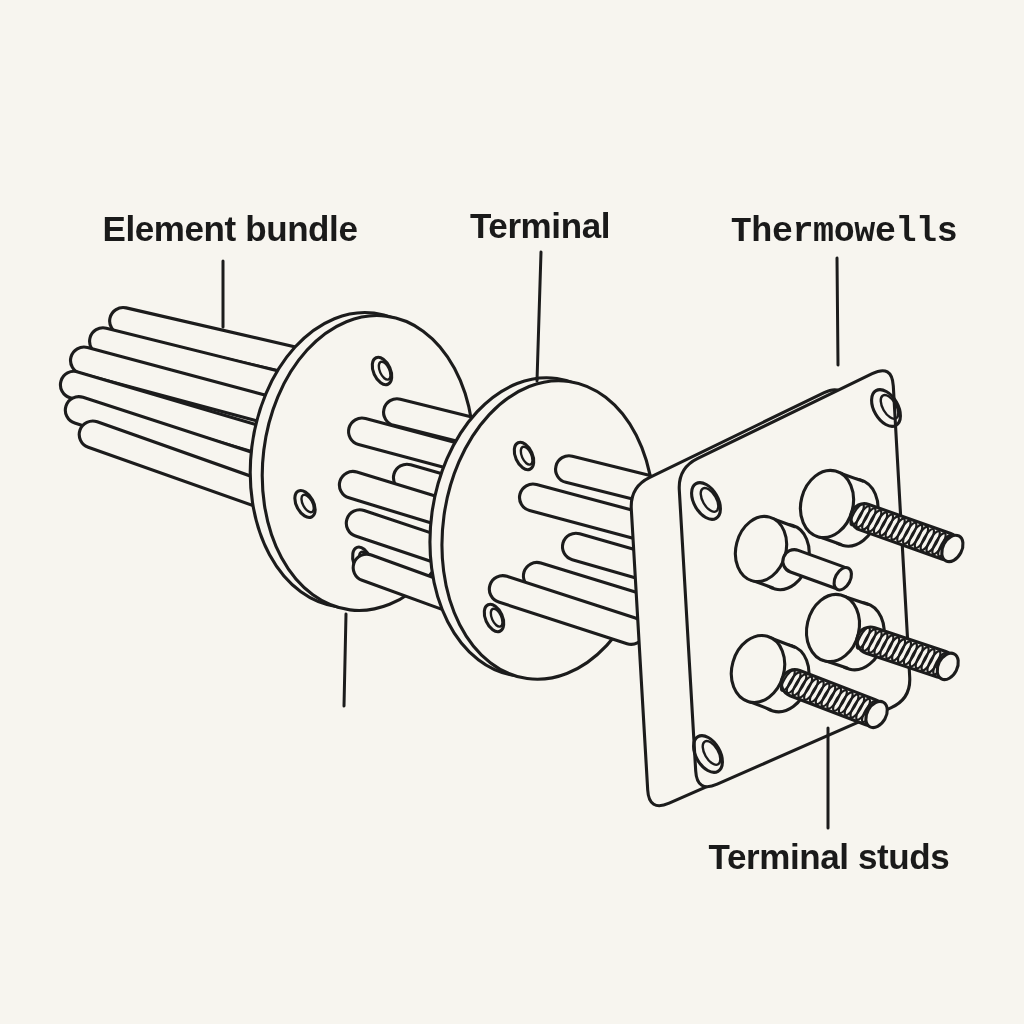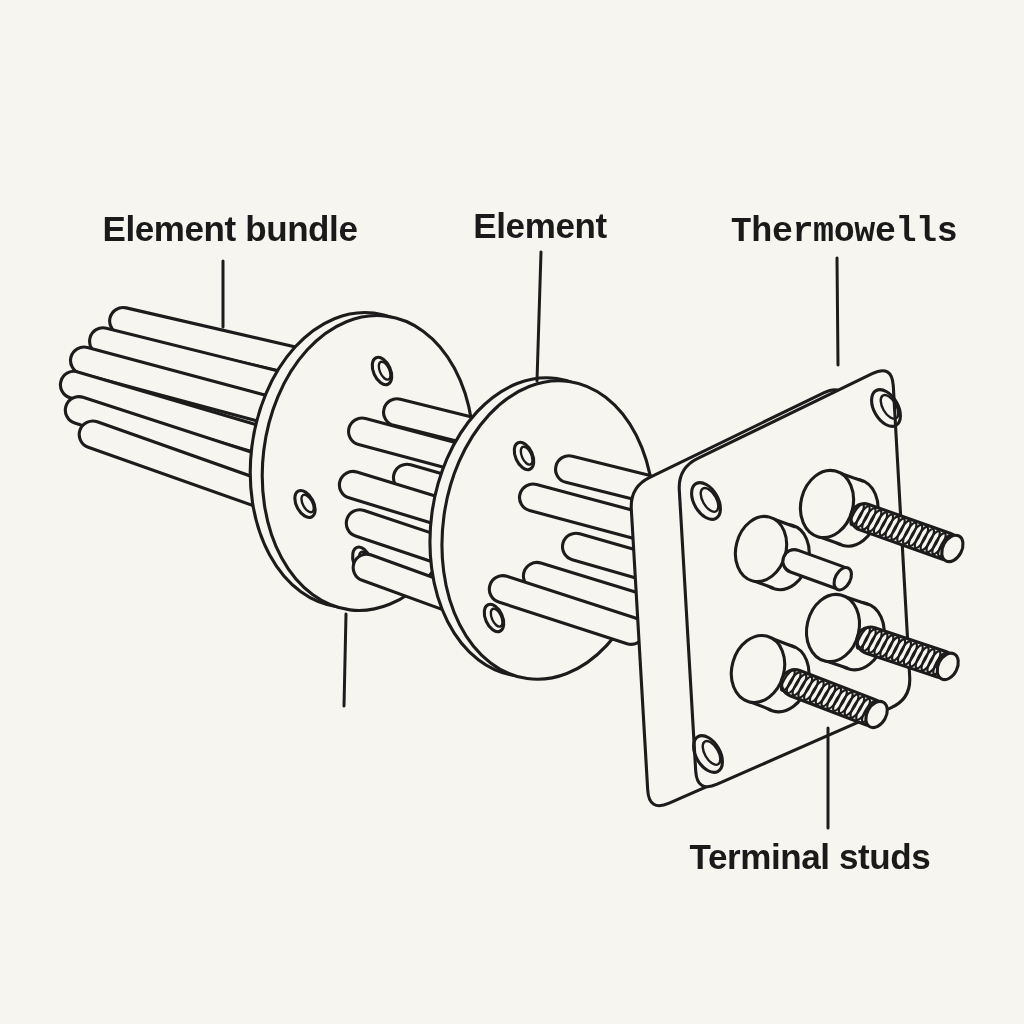--- a/index.html
+++ b/index.html
@@ -165,16 +165,16 @@
     <g>
       <line class="leader" x1="223" y1="261" x2="223" y2="327"></line>
       <line class="leader" x1="541" y1="252" x2="537" y2="381"></line>
       <line class="leader" x1="346" y1="614" x2="344" y2="706"></line>
       <line class="leader" x1="837" y1="258" x2="838" y2="365"></line>
       <line class="leader" x1="828" y1="728" x2="828" y2="828"></line>
     </g>
   </svg>
 
   <div class="label" style="left:230px; top:209px;">Element bundle</div>
-  <div class="label" style="left:540px; top:206px;">Element</div>
+  <div class="label" style="left:540px; top:206px;">Terminal</div>
   <div class="label" style="left:844px; top:212px;font-family:Liberation Mono, monospace;">Thermowells</div>
-  <div class="label" style="left:810px; top:837px;">Terminal studs</div>
+  <div class="label" style="left:829px; top:837px;">Terminal studs</div>
 </div>
 
 </body></html>

